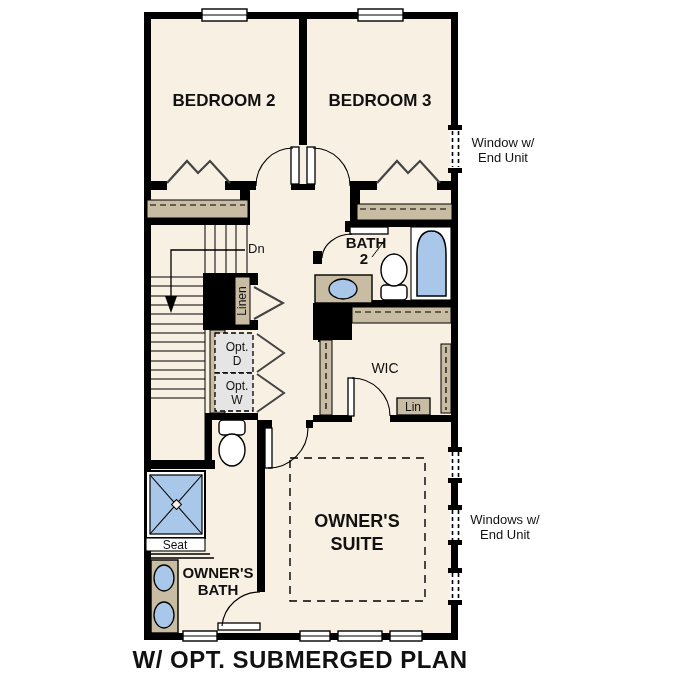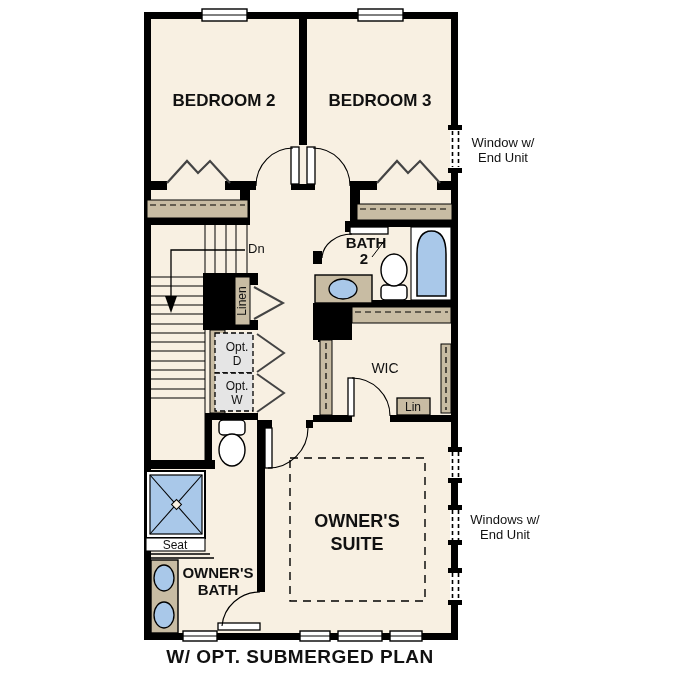--- a/index.html
+++ b/index.html
@@ -5,21 +5,21 @@
   html,body{margin:0;padding:0;background:#fff;}
   .stage{
     position:relative;width:544px;height:687px;background:#ffffff;
     font-family:"Liberation Sans", sans-serif;overflow:hidden;
   }
   svg{position:absolute;left:0;top:0;}
   svg text{font-family:"Liberation Sans", sans-serif;fill:#111;}
   .room-lbl{font-weight:bold;}
   .title{
     position:absolute;left:0;top:646px;width:600px;text-align:center;
-    font-weight:bold;font-size:19px;letter-spacing:.5px;color:#111;
+    font-weight:bold;font-size:24px;letter-spacing:.5px;color:#111;
   }
 </style>
 </head>
 <body>
 
 <div class="stage">
 <svg width="687" height="687" viewBox="0 0 687 687">
 
   <g>
     <rect x="144" y="12" width="314" height="628" fill="#000"></rect>

